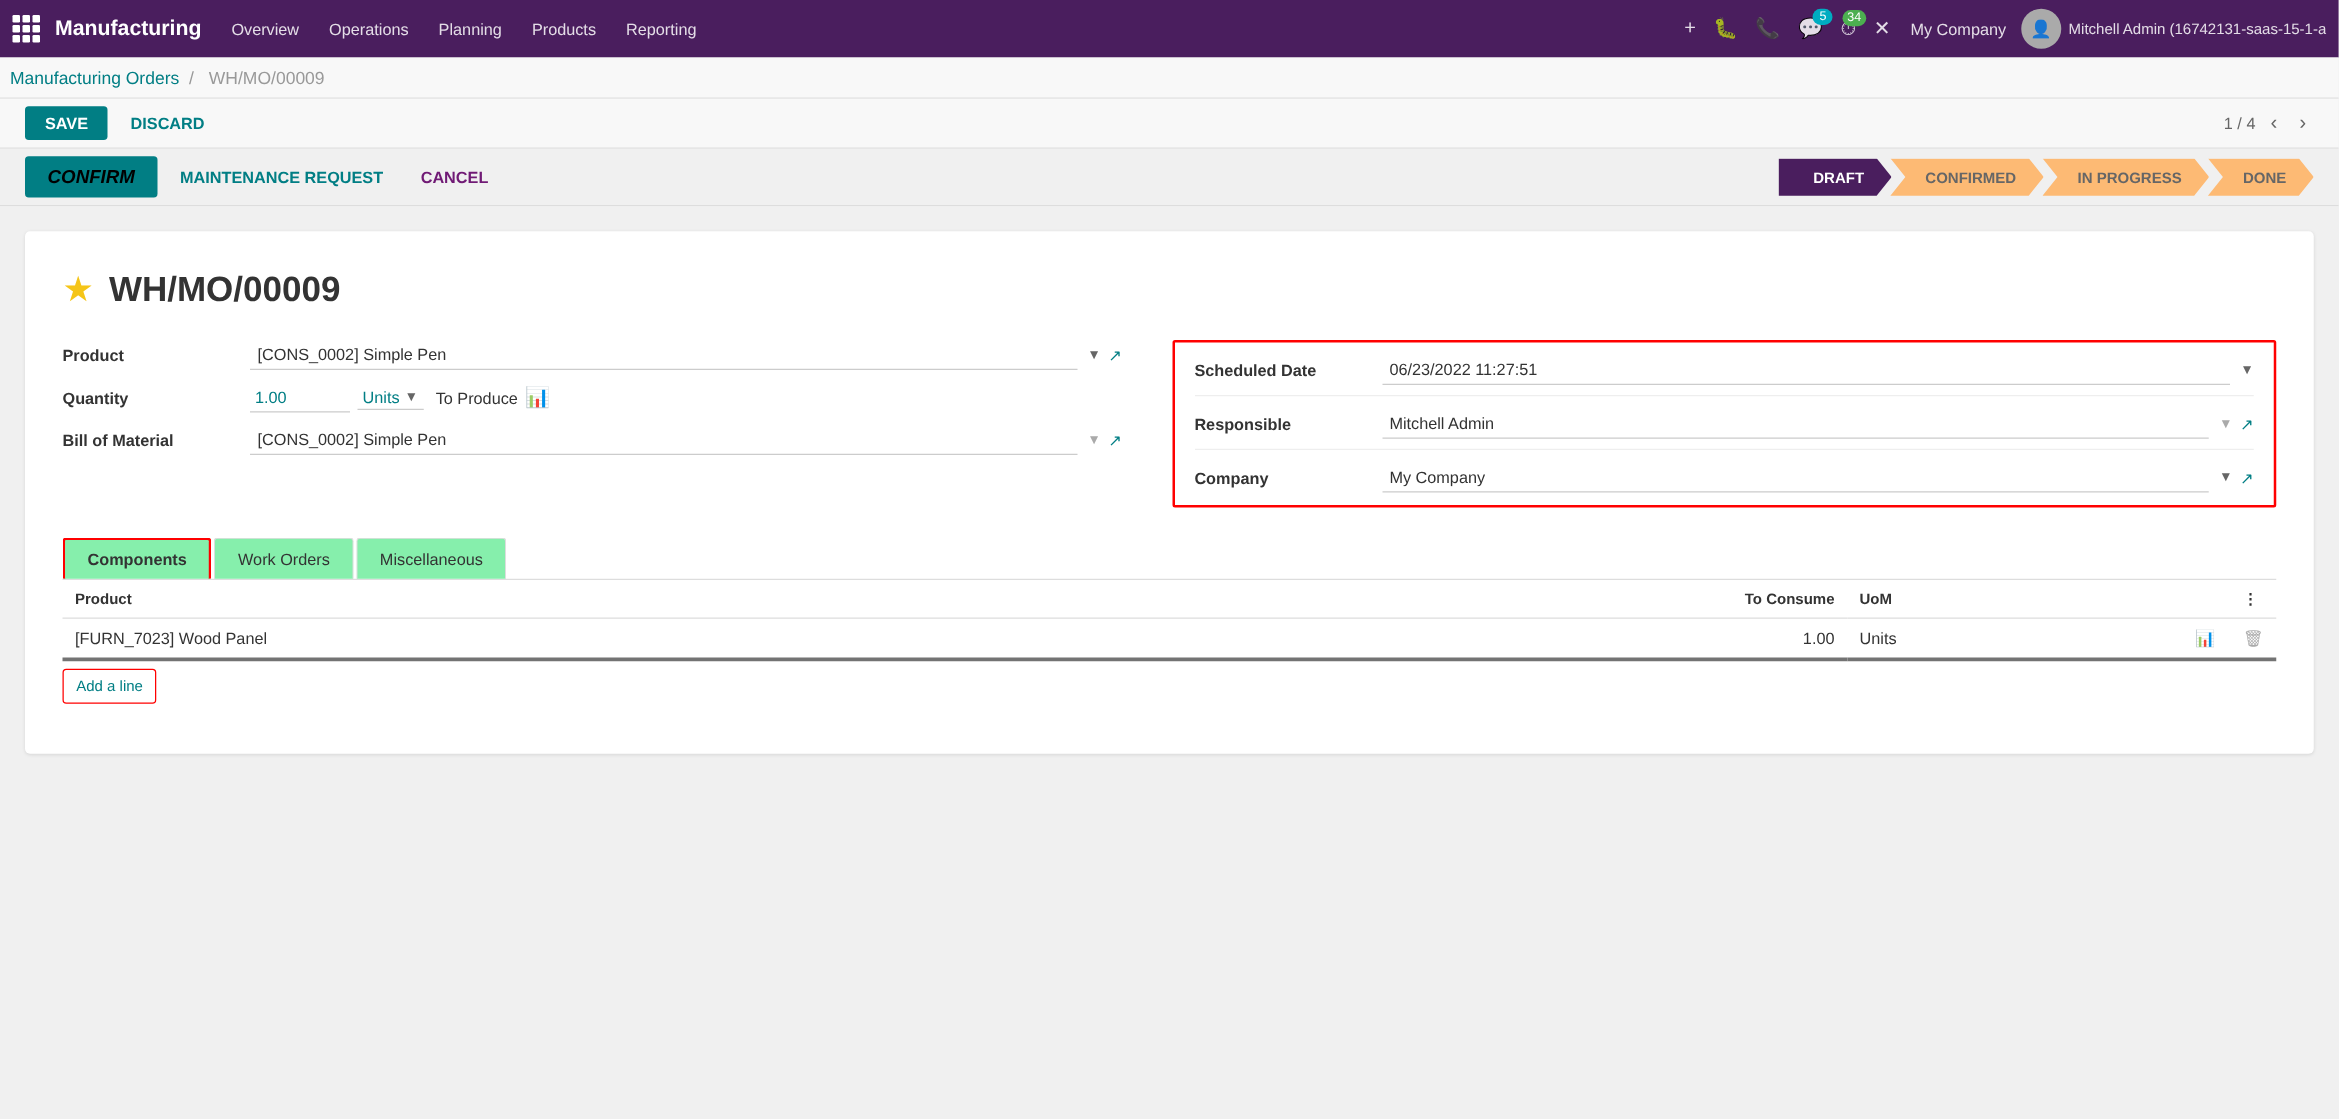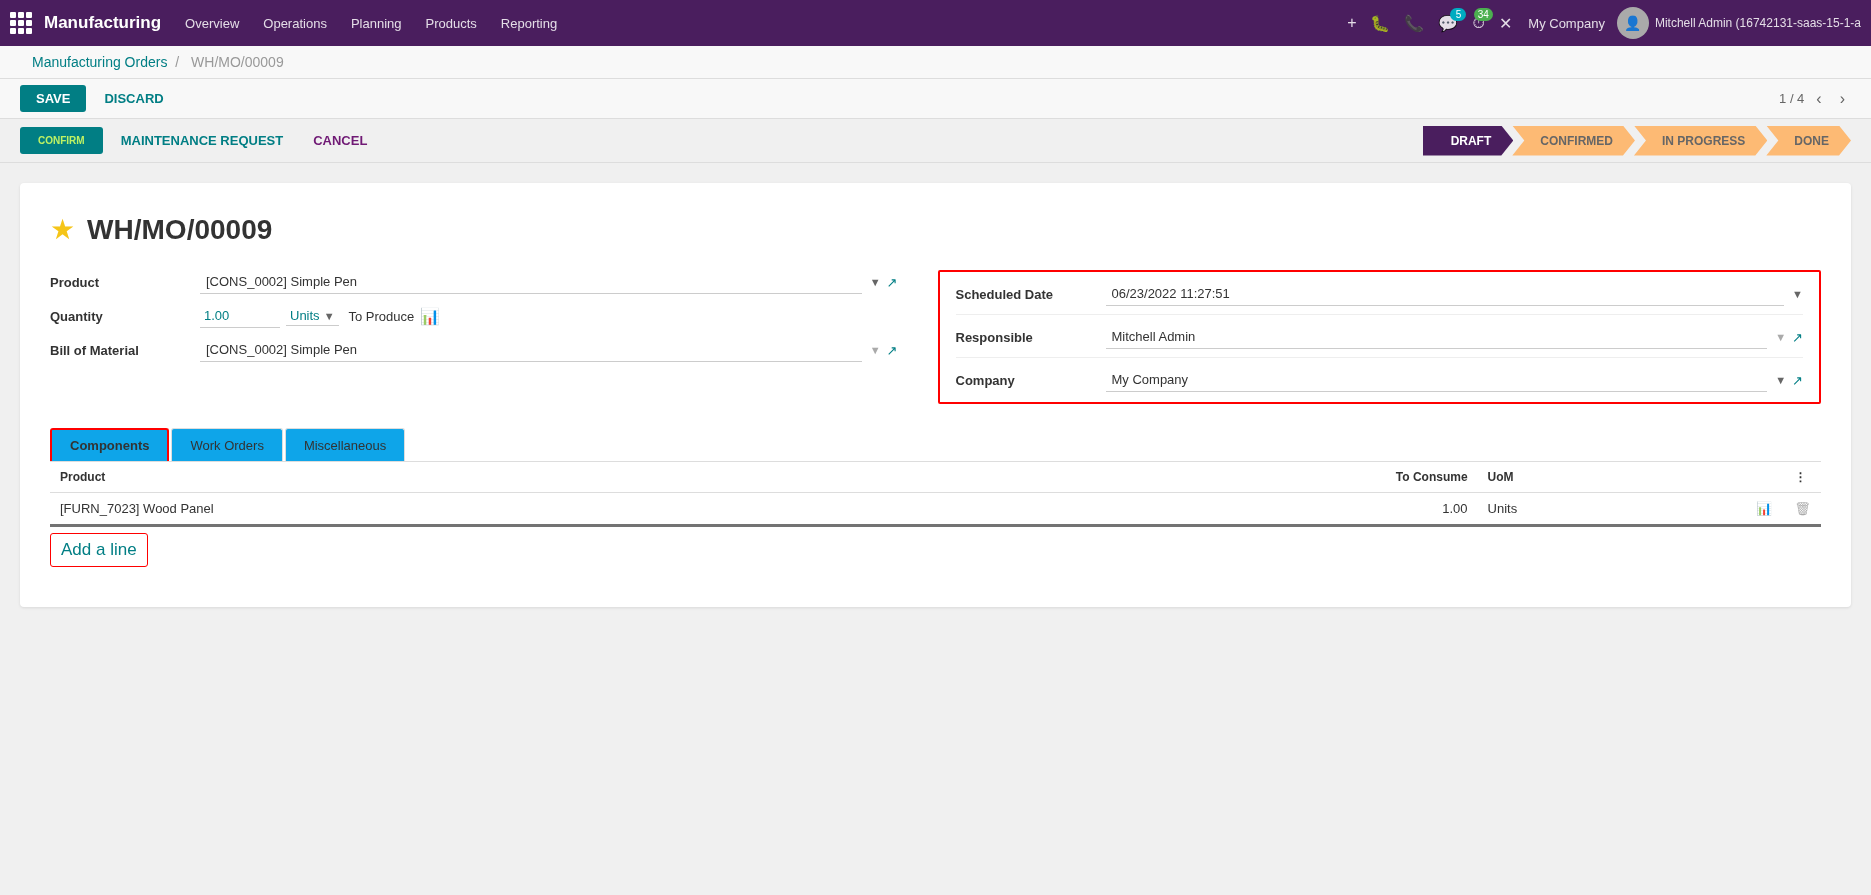--- a/index.html
+++ b/index.html
@@ -53,21 +53,21 @@
     .avatar {
       width: 32px; height: 32px; border-radius: 50%; background: #aaa;
       display: flex; align-items: center; justify-content: center;
       overflow: hidden; cursor: pointer;
     }
     .user-label { color: rgba(255,255,255,0.85); font-size: 12px; cursor: pointer; max-width: 220px; white-space: nowrap; overflow: hidden; }
 
     
     .breadcrumb-bar {
       background: #f8f8f8;
-      padding: 8px 32px;
+      padding: 8px 8px;
       font-size: 14px;
       color: #666;
       border-bottom: 1px solid #ddd;
     }
     .breadcrumb-bar a { color: #017e84; text-decoration: none; }
     .breadcrumb-bar span { color: #999; margin: 0 4px; }
 
     
     .action-bar {
       background: #f8f8f8;
@@ -94,22 +94,22 @@
     
     .status-bar {
       background: #f0f0f0;
       padding: 6px 20px;
       display: flex;
       align-items: center;
       gap: 6px;
       border-bottom: 1px solid #ddd;
     }
     .btn-confirm {
-      background: #017e84; color: #bef264; border: none;
-      padding: 8px 18px; cursor: pointer; font-size: 10px; font-weight: bold; border-radius: 3px;
+      background: #017e84; color: #000000; border: none;
+      padding: 8px 18px; cursor: pointer; font-size: 15px; font-weight: bold; border-radius: 3px; font-style: italic;
     }
     .btn-maint {
       background: transparent; color: #017e84; border: none;
       padding: 8px 12px; cursor: pointer; font-size: 13px; font-weight: bold;
     }
     .btn-cancel {
       background: transparent; color: #701a75; border: none;
       padding: 8px 12px; cursor: pointer; font-size: 13px; font-weight: bold;
     }
     .status-spacer { flex: 1; }
@@ -207,41 +207,41 @@
       padding: 4px 6px; font-size: 13px; color: #333;
     }
 
     
     .tabs-row {
       display: flex; gap: 0; margin-top: 24px; margin-bottom: 0;
       border-bottom: 1px solid #ddd;
     }
     .tab-btn {
       padding: 8px 18px; cursor: pointer; font-size: 13px;
-      border: 1px solid #ddd; border-bottom: none; background: #0ea5e9;
+      border: 1px solid #ddd; border-bottom: none; background: #86efac;
       color: #333; margin-right: 2px; border-radius: 3px 3px 0 0;
     }
     .tab-btn.active {
       border: 2px solid red; border-bottom: none; font-weight: bold; color: #333;
     }
 
     
     .comp-table { width: 100%; border-collapse: collapse; margin-top: 0; }
     .comp-table th {
       text-align: left; font-size: 12px; font-weight: bold; color: #333;
       padding: 8px 10px; border-bottom: 1px solid #ddd; background: white;
     }
     .comp-table th.right { text-align: right; }
     .comp-table td {
       padding: 8px 10px; border-bottom: 3px solid #737373; font-size: 13px;
     }
     .comp-table td.right { text-align: right; }
     .add-line-btn {
       background: none; border: none; color: #017e84;
-      cursor: pointer; font-size: 17px; padding: 6px 10px;
+      cursor: pointer; font-size: 12px; padding: 6px 10px;
       border: 1px solid red; border-radius: 3px; margin-top: 6px;
     }
     .trash-icon { color: #aaa; cursor: pointer; font-size: 14px; }
     .th-three-dots { text-align: right; }
 
     
     .gray-arrow { color: #aaa; font-size: 11px; }
   </style>
 </head>
 <body>

